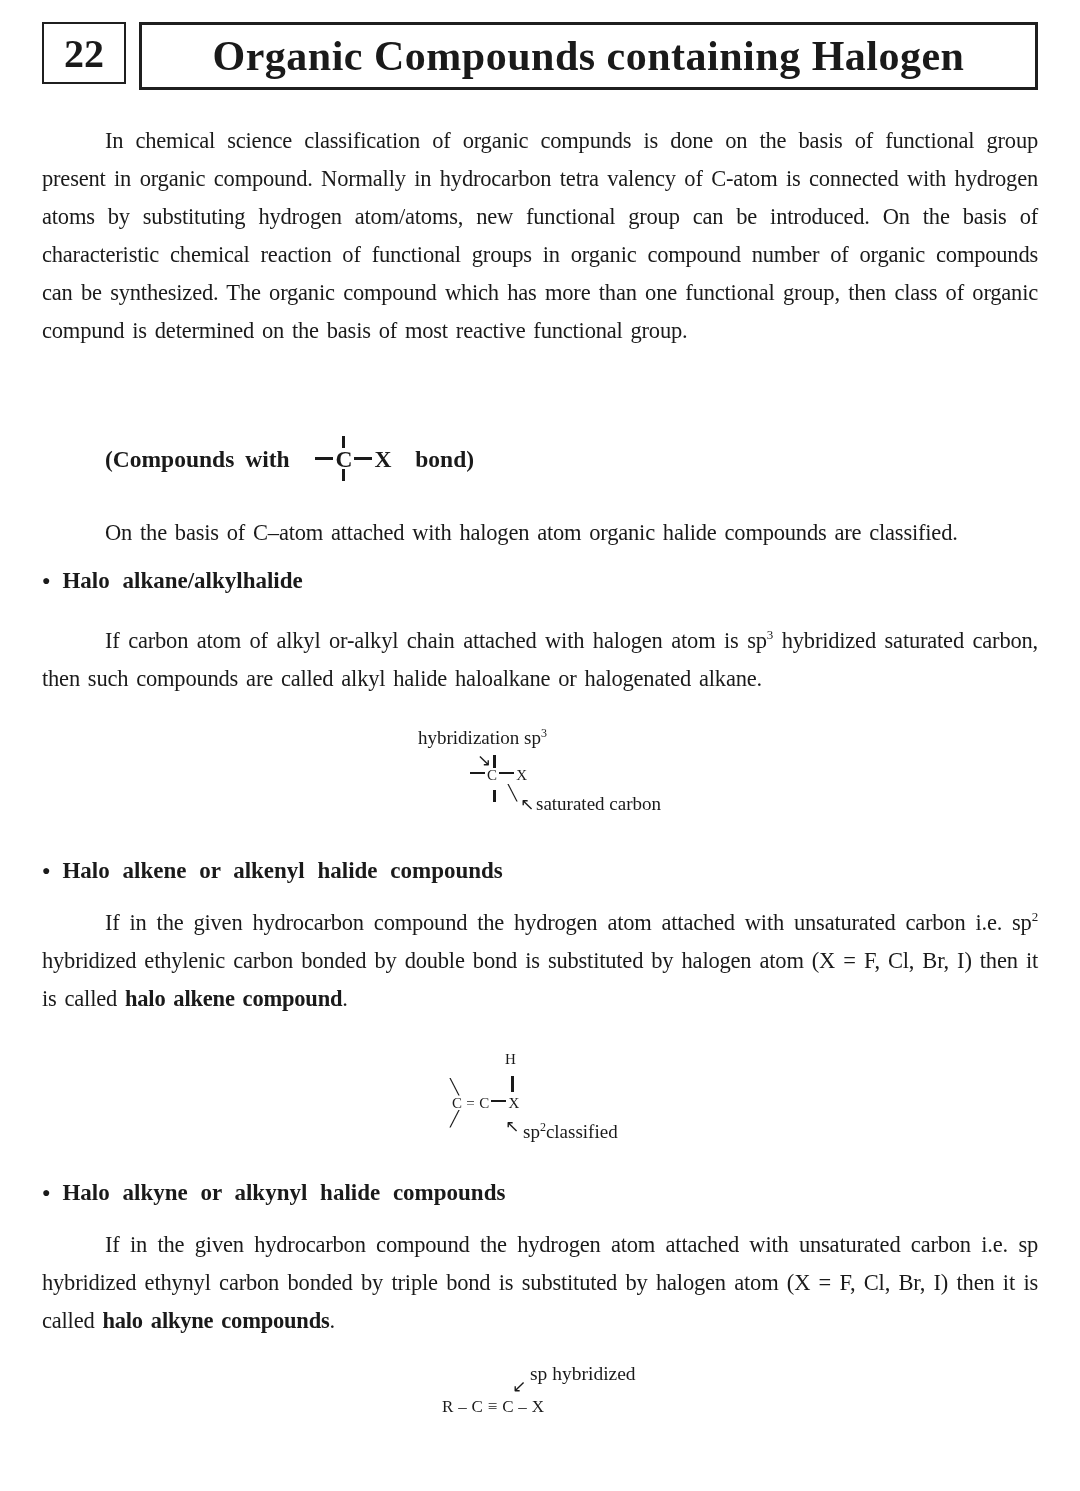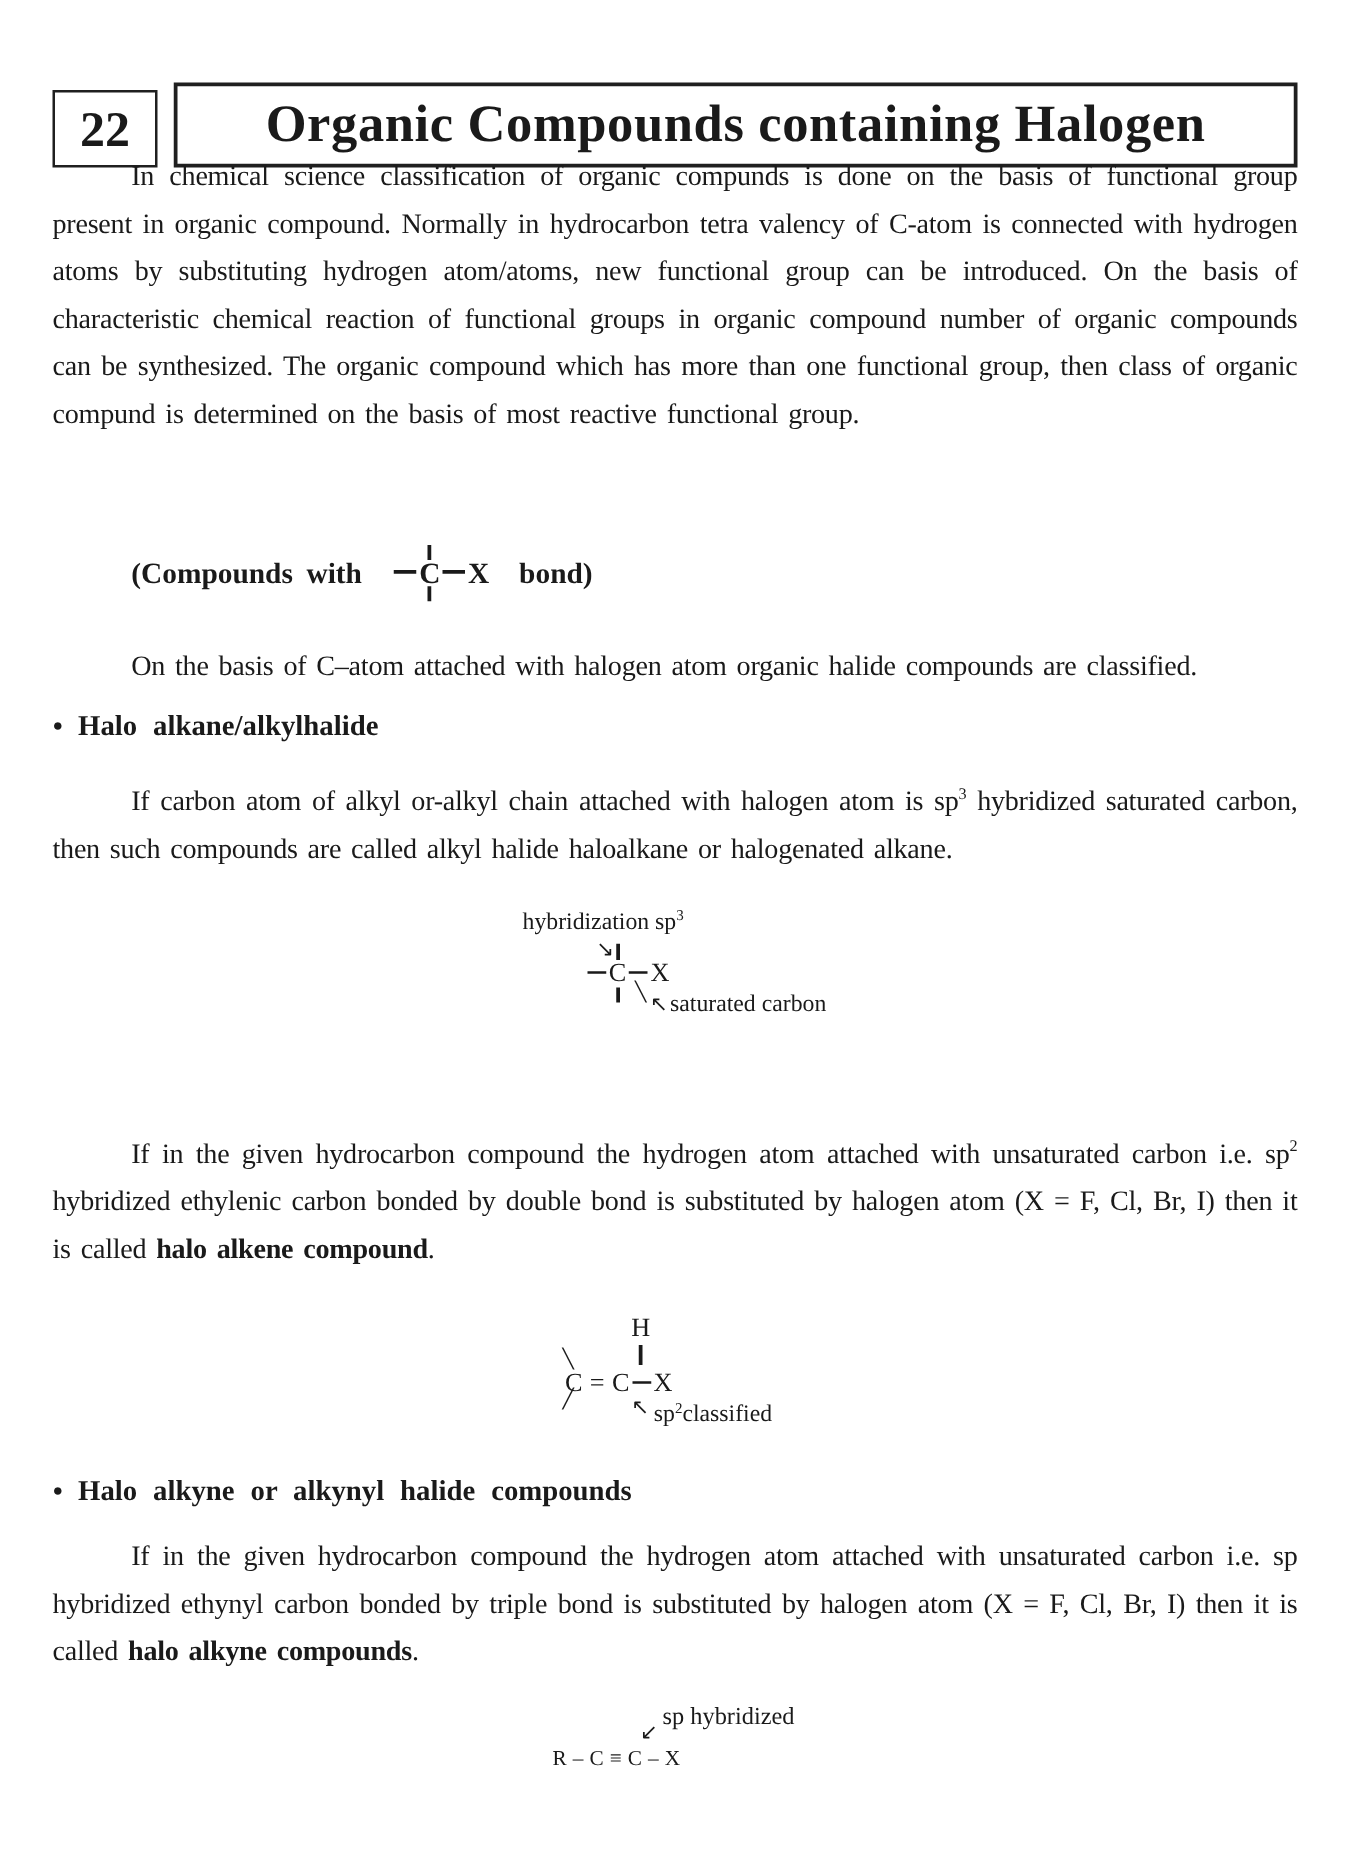--- a/index.html
+++ b/index.html
@@ -8,21 +8,21 @@
     width:1080px; height:1491px;
     margin:0 auto;
     background:#ffffff;
     font-family:"Liberation Serif", serif;
     color:#1a1a1a;
     overflow:hidden;
   }
   .block { position:absolute; left:42px; width:996px; }
 
   
-  .header { top:22px; display:flex; align-items:flex-end; gap:13px;margin-top:44px; }
+  .header { top:22px; display:flex; align-items:flex-start; gap:13px; }
   .chapter-box {
     flex:none; width:80px; height:58px;
     border:2.5px solid #1f1f1f;
     display:flex; align-items:center; justify-content:center;
     font-size:40px; font-weight:bold;
   }
   .title-box {
     flex:1; height:62px;
     border:3px solid #1f1f1f;
     display:flex; align-items:center; justify-content:center;
@@ -51,21 +51,21 @@
   .cstruct .vbond { position:absolute; left:32px; width:3px; background:#1a1a1a; }
   .cstruct .vtop { top:-10px; height:12px; }
   .cstruct .vbottom { top:23px; height:12px; }
 
   
   .diagram { position:absolute; font-size:19px; line-height:1; }
   .diagram span { position:absolute; white-space:nowrap; }
   .dsup { font-size:12px; vertical-align:7px; line-height:0; }
   .dia-hbond { display:inline-block; width:15px; height:2.5px; background:#1a1a1a; vertical-align:6px; margin:0 2px; }
   .dia-vbond { position:absolute; width:2.5px; background:#1a1a1a; }
-  .drow { font-size:21px; letter-spacing:0.3px; }
+  .drow { font-size:15px; letter-spacing:0.3px; }
   .arrow { font-family:"DejaVu Sans", sans-serif; font-size:17px; }
   .diagbond { font-family:"DejaVu Sans", sans-serif; font-size:15px; }
 
   #diagram-sp3 { top:728px; left:416px; width:280px; height:100px; }
   #diagram-sp2 { top:1052px; left:448px; width:260px; height:105px; }
   #diagram-sp  { top:1362px; left:442px; width:260px; height:70px; }
 
   
   #intro        { top:122px; }
   #heading-1    { top:366px; }
@@ -112,20 +112,23 @@
     <span style="left:2px; top:0;"><span style="position:static">hybridization sp</span><sup class="dsup">3</sup></span>
     <span class="arrow" style="left:61px; top:24px;">↘</span>
     <span class="dia-vbond" style="left:77px; top:27px; height:13px;"></span>
     <span class="drow" style="left:52px; top:40px;"><span class="dia-hbond" style="position:static"></span><span style="position:static">C</span><span class="dia-hbond" style="position:static"></span><span style="position:static">X</span></span>
     <span class="dia-vbond" style="left:77px; top:62px; height:12px;"></span>
     <span class="diagbond" style="left:92px; top:58px;">╲</span>
     <span class="arrow" style="left:104px; top:68px;">↖</span>
     <span style="left:120px; top:66px;">saturated carbon</span>
   </div>
 
+  <div class="block bullet-heading" id="heading-3">
+    <span class="bullet-glyph">●</span><span>Halo alkene or alkenyl halide compounds</span>
+  </div>
 
   <p class="block para indent" id="para-alkene"><span>If in the given hydrocarbon compound the hydrogen atom attached with unsaturated carbon i.e. sp</span><sup class="sup">2</sup><span> hybridized ethylenic carbon bonded by double bond is substituted by halogen atom (X = F, Cl, Br, I) then it is called </span><b>halo alkene compound</b><span>.</span></p>
 
   <div class="diagram" id="diagram-sp2">
     <span class="drow" style="left:57px; top:0;">H</span>
     <span class="dia-vbond" style="left:63px; top:24px; height:16px;"></span>
     <span class="diagbond" style="left:2px; top:28px;">╲</span>
     <span class="drow" style="left:4px; top:44px;text-align:right;"><span style="position:static">C = C</span><span class="dia-hbond" style="position:static"></span><span style="position:static">X</span></span>
     <span class="diagbond" style="left:2px; top:60px;">╱</span>
     <span class="arrow" style="left:57px; top:66px;">↖</span>

